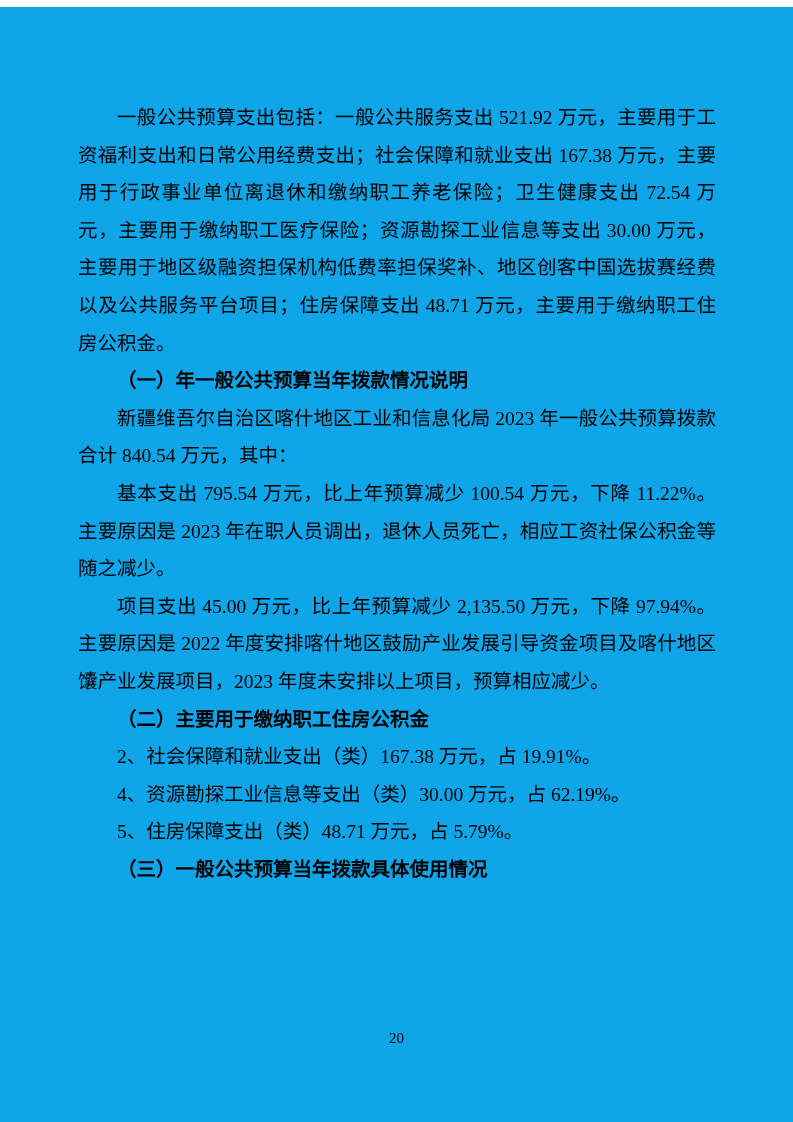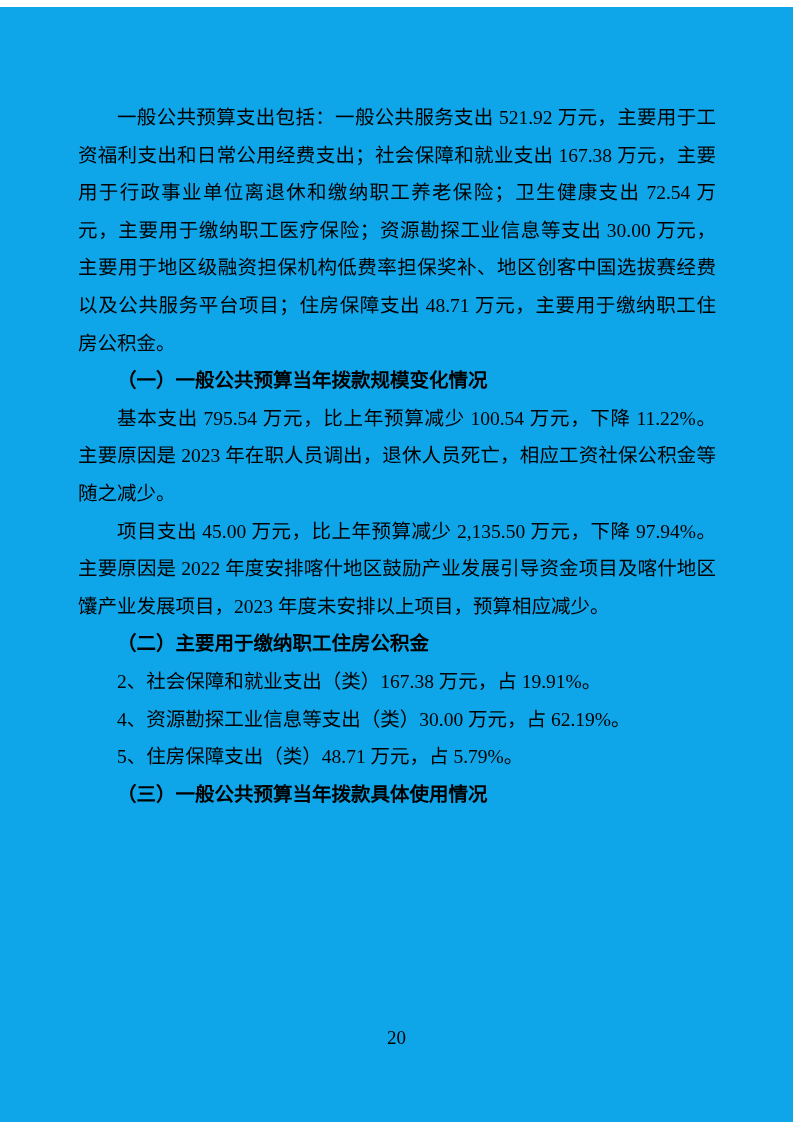--- a/index.html
+++ b/index.html
@@ -37,36 +37,37 @@
     margin: 0;
     text-align: justify;
     text-indent: 2em;
   }
   .footer {
     position: absolute;
     top: 1020px;
     left: 0;
     width: 100%;
     text-align: center;
-    font-size: 19px;
+    font-size: 15px;
     line-height: 22px;
     text-indent: 0;
     color: #000000;
   }
 </style>
 </head>
 <body>
 
 <div class="page">
 
   <p class="para">一般公共预算支出包括：一般公共服务支出 521.92 万元，主要用于工资福利支出和日常公用经费支出；社会保障和就业支出 167.38 万元，主要用于行政事业单位离退休和缴纳职工养老保险；卫生健康支出 72.54 万元，主要用于缴纳职工医疗保险；资源勘探工业信息等支出 30.00 万元，主要用于地区级融资担保机构低费率担保奖补、地区创客中国选拔赛经费以及公共服务平台项目；住房保障支出 48.71 万元，主要用于缴纳职工住房公积金。</p>
 
 
-  <p class="para bold">（一）一般公共预算当年拨款规模变化情况</p>
+  <p class="para bold">（一）年一般公共预算当年拨款情况说明</p>
 
+  <p class="para">新疆维吾尔自治区喀什地区工业和信息化局 2023 年一般公共预算拨款合计 840.54 万元，其中：</p>
 
   <p class="para">基本支出 795.54 万元，比上年预算减少 100.54 万元，下降 11.22%。主要原因是 2023 年在职人员调出，退休人员死亡，相应工资社保公积金等随之减少。</p>
 
   <p class="para">项目支出 45.00 万元，比上年预算减少 2,135.50 万元，下降 97.94%。主要原因是 2022 年度安排喀什地区鼓励产业发展引导资金项目及喀什地区馕产业发展项目，2023 年度未安排以上项目，预算相应减少。</p>
 
   <p class="para bold">（二）主要用于缴纳职工住房公积金</p>
 
 
   <p class="list-item">2、社会保障和就业支出（类）167.38 万元，占 19.91%。</p>
 

